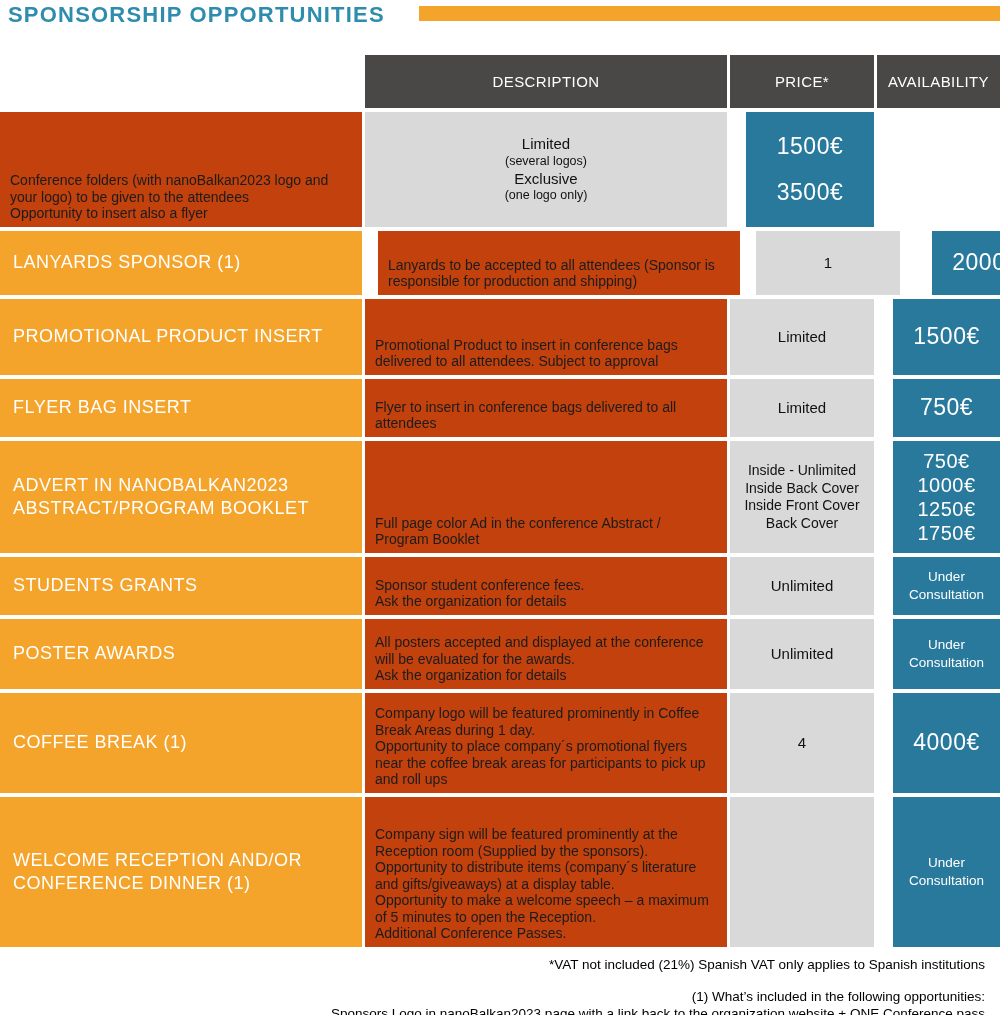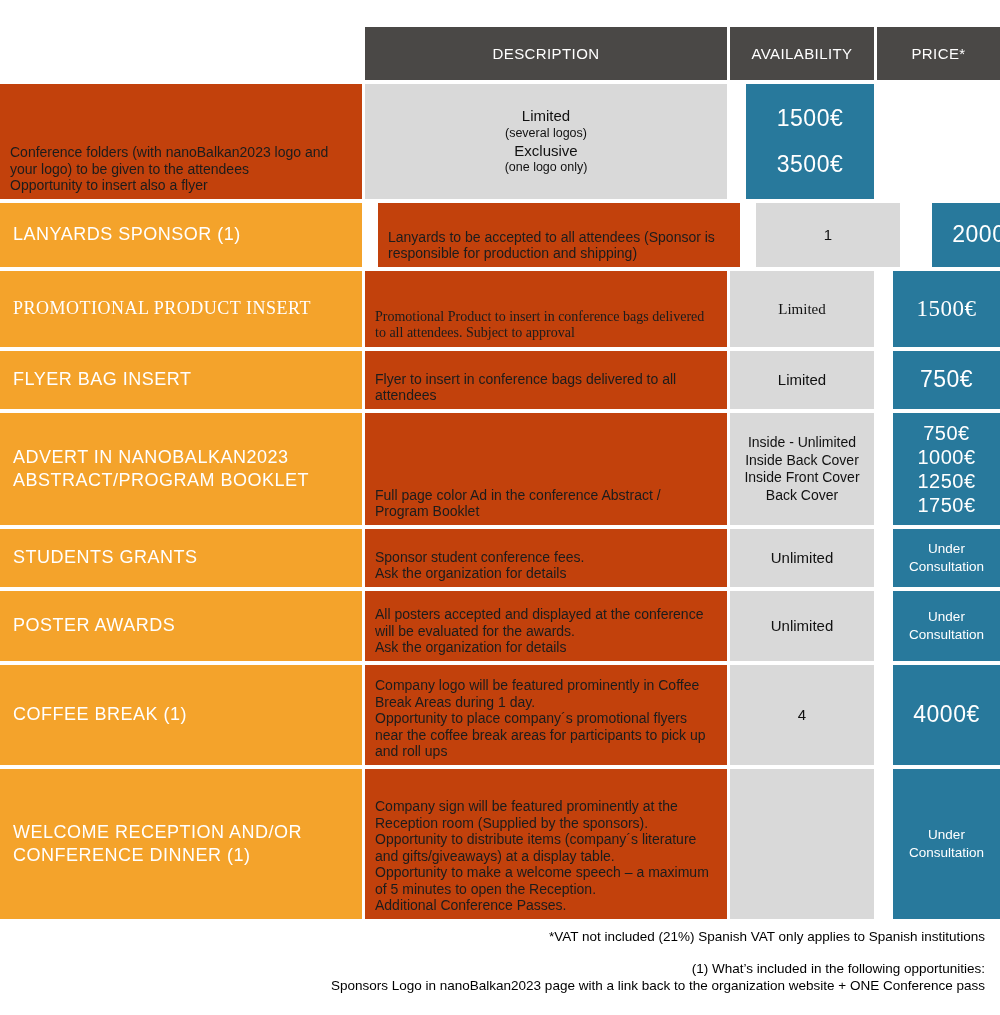--- a/index.html
+++ b/index.html
@@ -24,21 +24,21 @@
 
   
   .table{margin-top:27px;}
   .t-row{
     display:grid;
     grid-template-columns:362px 362px 144px 123px;
     column-gap:3px;
     margin-top:4px;
   }
   .t-row.header-row{margin-top:0;height:53px;}
-  .r0{height:115px;} .r1{height:64px;gap:16px;} .r2{height:76px;font-family:Liberation Serif, serif;} .r3{height:58px;}
+  .r0{height:115px;} .r1{height:64px;gap:16px;} .r2{height:76px;} .r3{height:58px;}
   .r4{height:112px;} .r5{height:58px;} .r6{height:70px;} .r7{height:100px;} .r8{height:150px;}
 
   .spacer{background:transparent;}
   .hcell{
     background:var(--header_gray);color:#fff;font-weight:normal;font-size:15px;
     letter-spacing:0.4px;display:flex;align-items:center;justify-content:center;
   }
 
   .label-cell{
     background:var(--orange);color:#fff;font-size:18px;letter-spacing:0.5px;
@@ -72,28 +72,32 @@
   .footnotes{margin-top:10px;text-align:right;padding-right:15px;color:#000;}
   .fn1{font-size:13.5px;}
   .fn2{font-size:13.5px;margin-top:17px;}
   .fn3{font-size:13.5px;margin-top:2px;}
 </style>
 </head>
 <body>
 
 <div class="page">
 
+  <div class="title-row">
+    <h1>SPONSORSHIP OPPORTUNITIES</h1>
+    <div class="title-bar"></div>
+  </div>
 
   <div class="table">
 
     <div class="t-row header-row">
       <div class="spacer"></div>
       <div class="hcell">DESCRIPTION</div>
+      <div class="hcell">PRICE*</div>
       <div class="hcell">AVAILABILITY</div>
-      <div class="hcell">PRICE*</div>
     </div>
 
     <div class="t-row r0">
       <div class="desc-cell">
         <div>Conference folders (with nanoBalkan2023 logo and your logo) to be given to the attendees</div>
         <div>Opportunity to insert also a flyer</div>
       </div>
       <div class="avail-cell">
         <div>Limited</div>
         <div class="sm">(several logos)</div>

